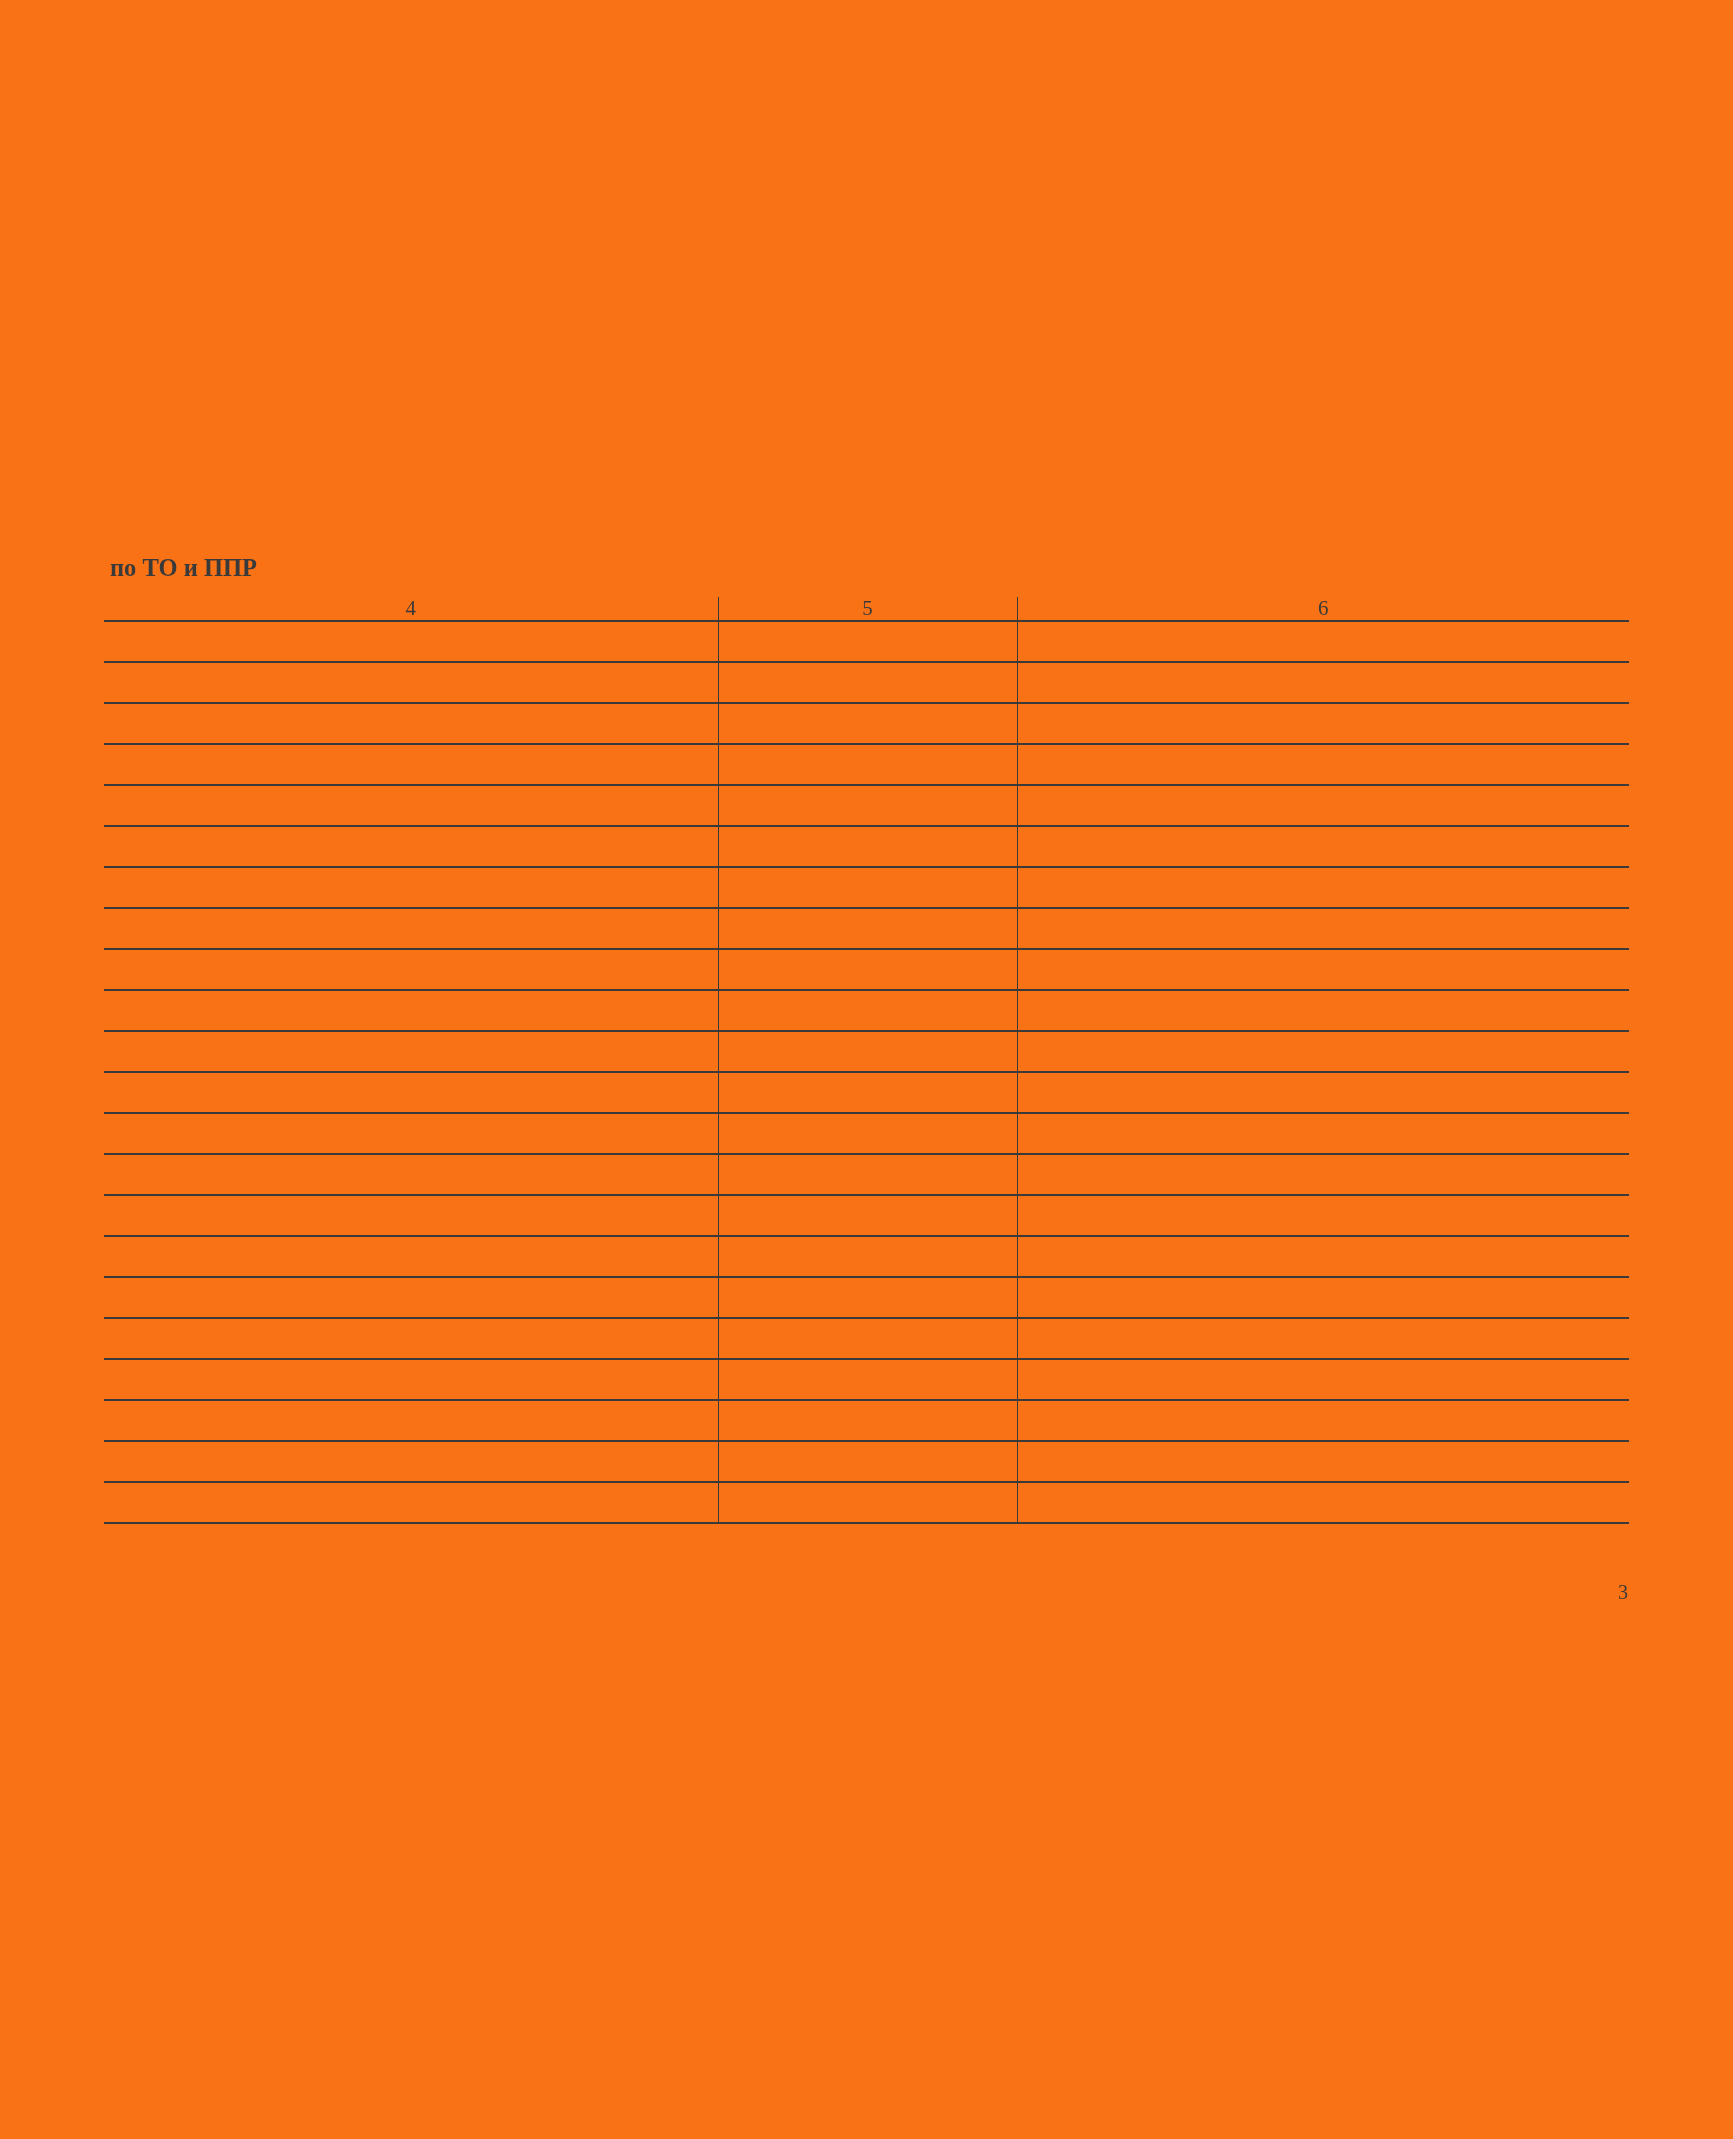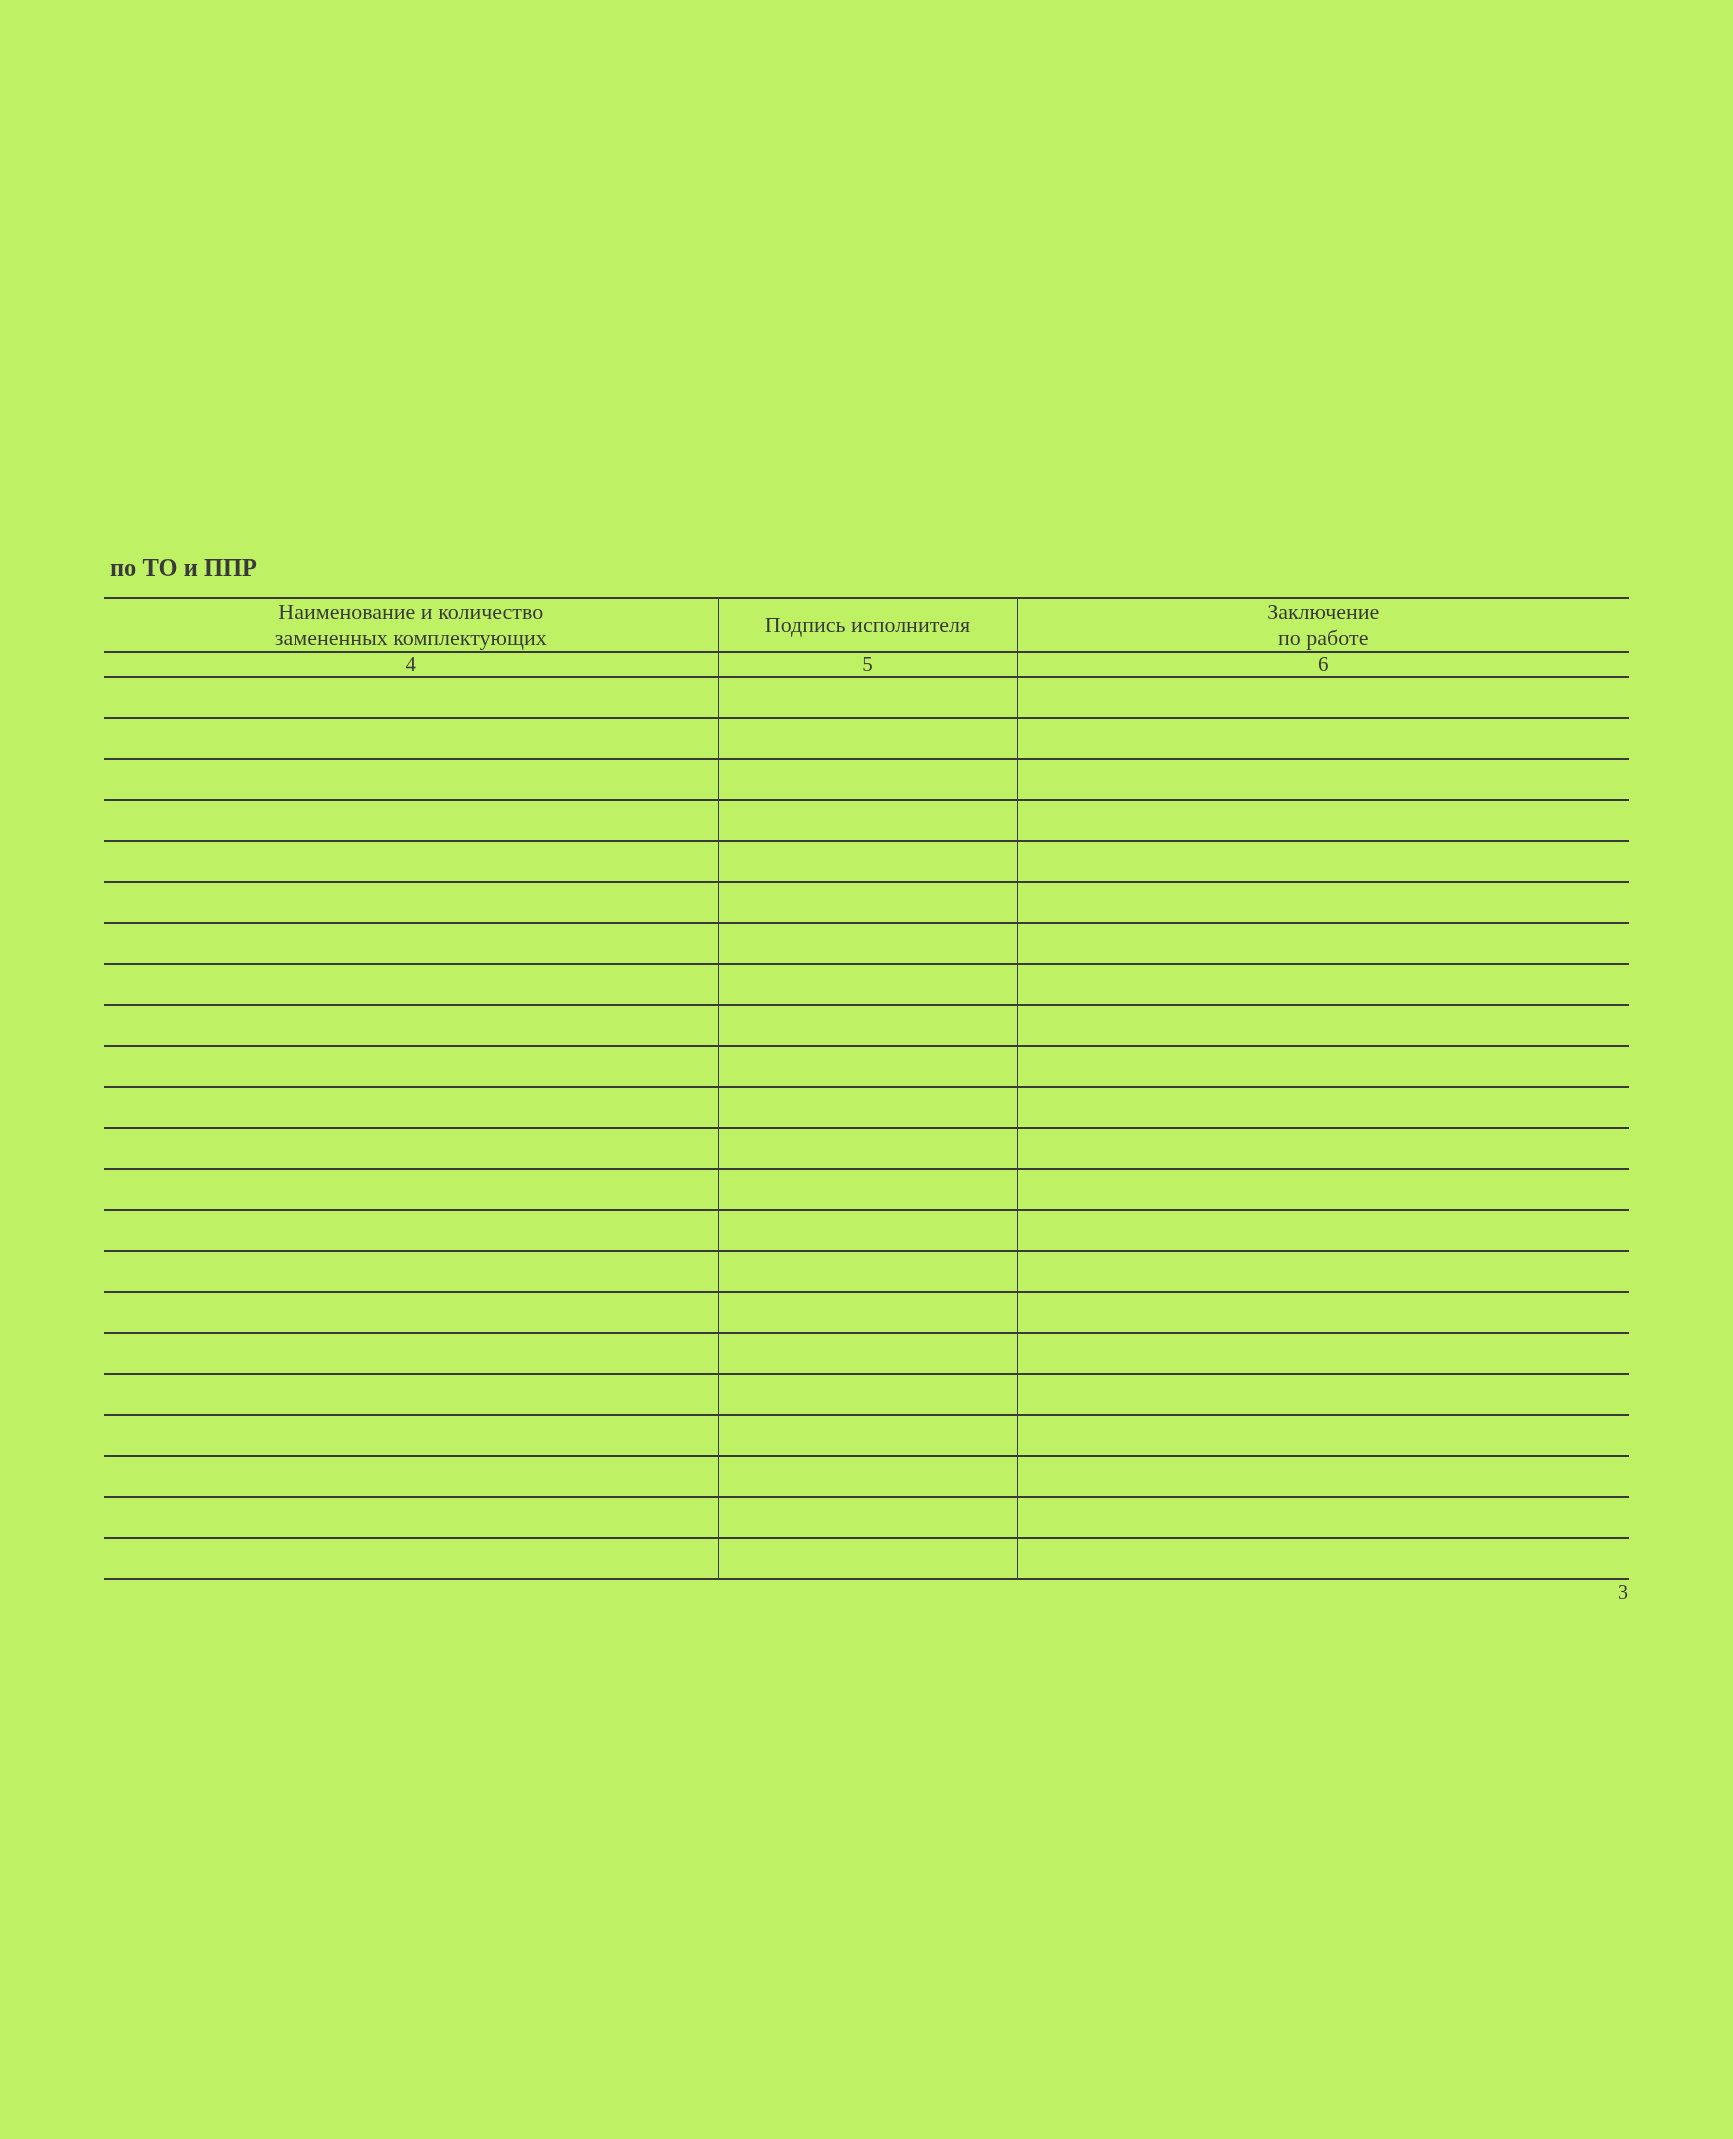--- a/index.html
+++ b/index.html
@@ -4,21 +4,21 @@
 <style>
   html, body {
     margin: 0;
     padding: 0;
     background: #ffffff;
   }
   .page {
     position: relative;
     width: 1733px;
     height: 2140px;
-    background: #bef264;
+    background: #f97316;
     font-family: "Liberation Serif", serif;
     color: #3a3a3a;
     overflow: hidden;
   }
   .section-title {
     position: absolute;
     left: 110px;
     top: 554px;
     font-size: 24.5px;
     line-height: 27px;
@@ -86,27 +86,20 @@
 
   <div class="section-title">по ТО и ППР</div>
 
   <table class="form">
     <colgroup>
       <col style="width:614px">
       <col style="width:299px">
       <col style="width:612px">
     </colgroup>
     <thead>
-      <tr class="header-row">
-        <th>Наименование и количество
-замененных комплектующих</th>
-        <th>Подпись исполнителя</th>
-        <th>Заключение
-по работе</th>
-      </tr>
       <tr class="number-row">
         <td>4</td>
         <td>5</td>
         <td>6</td>
       </tr>
     </thead>
     <tbody class="form-body">
         <tr>
           <td></td>
           <td></td>

